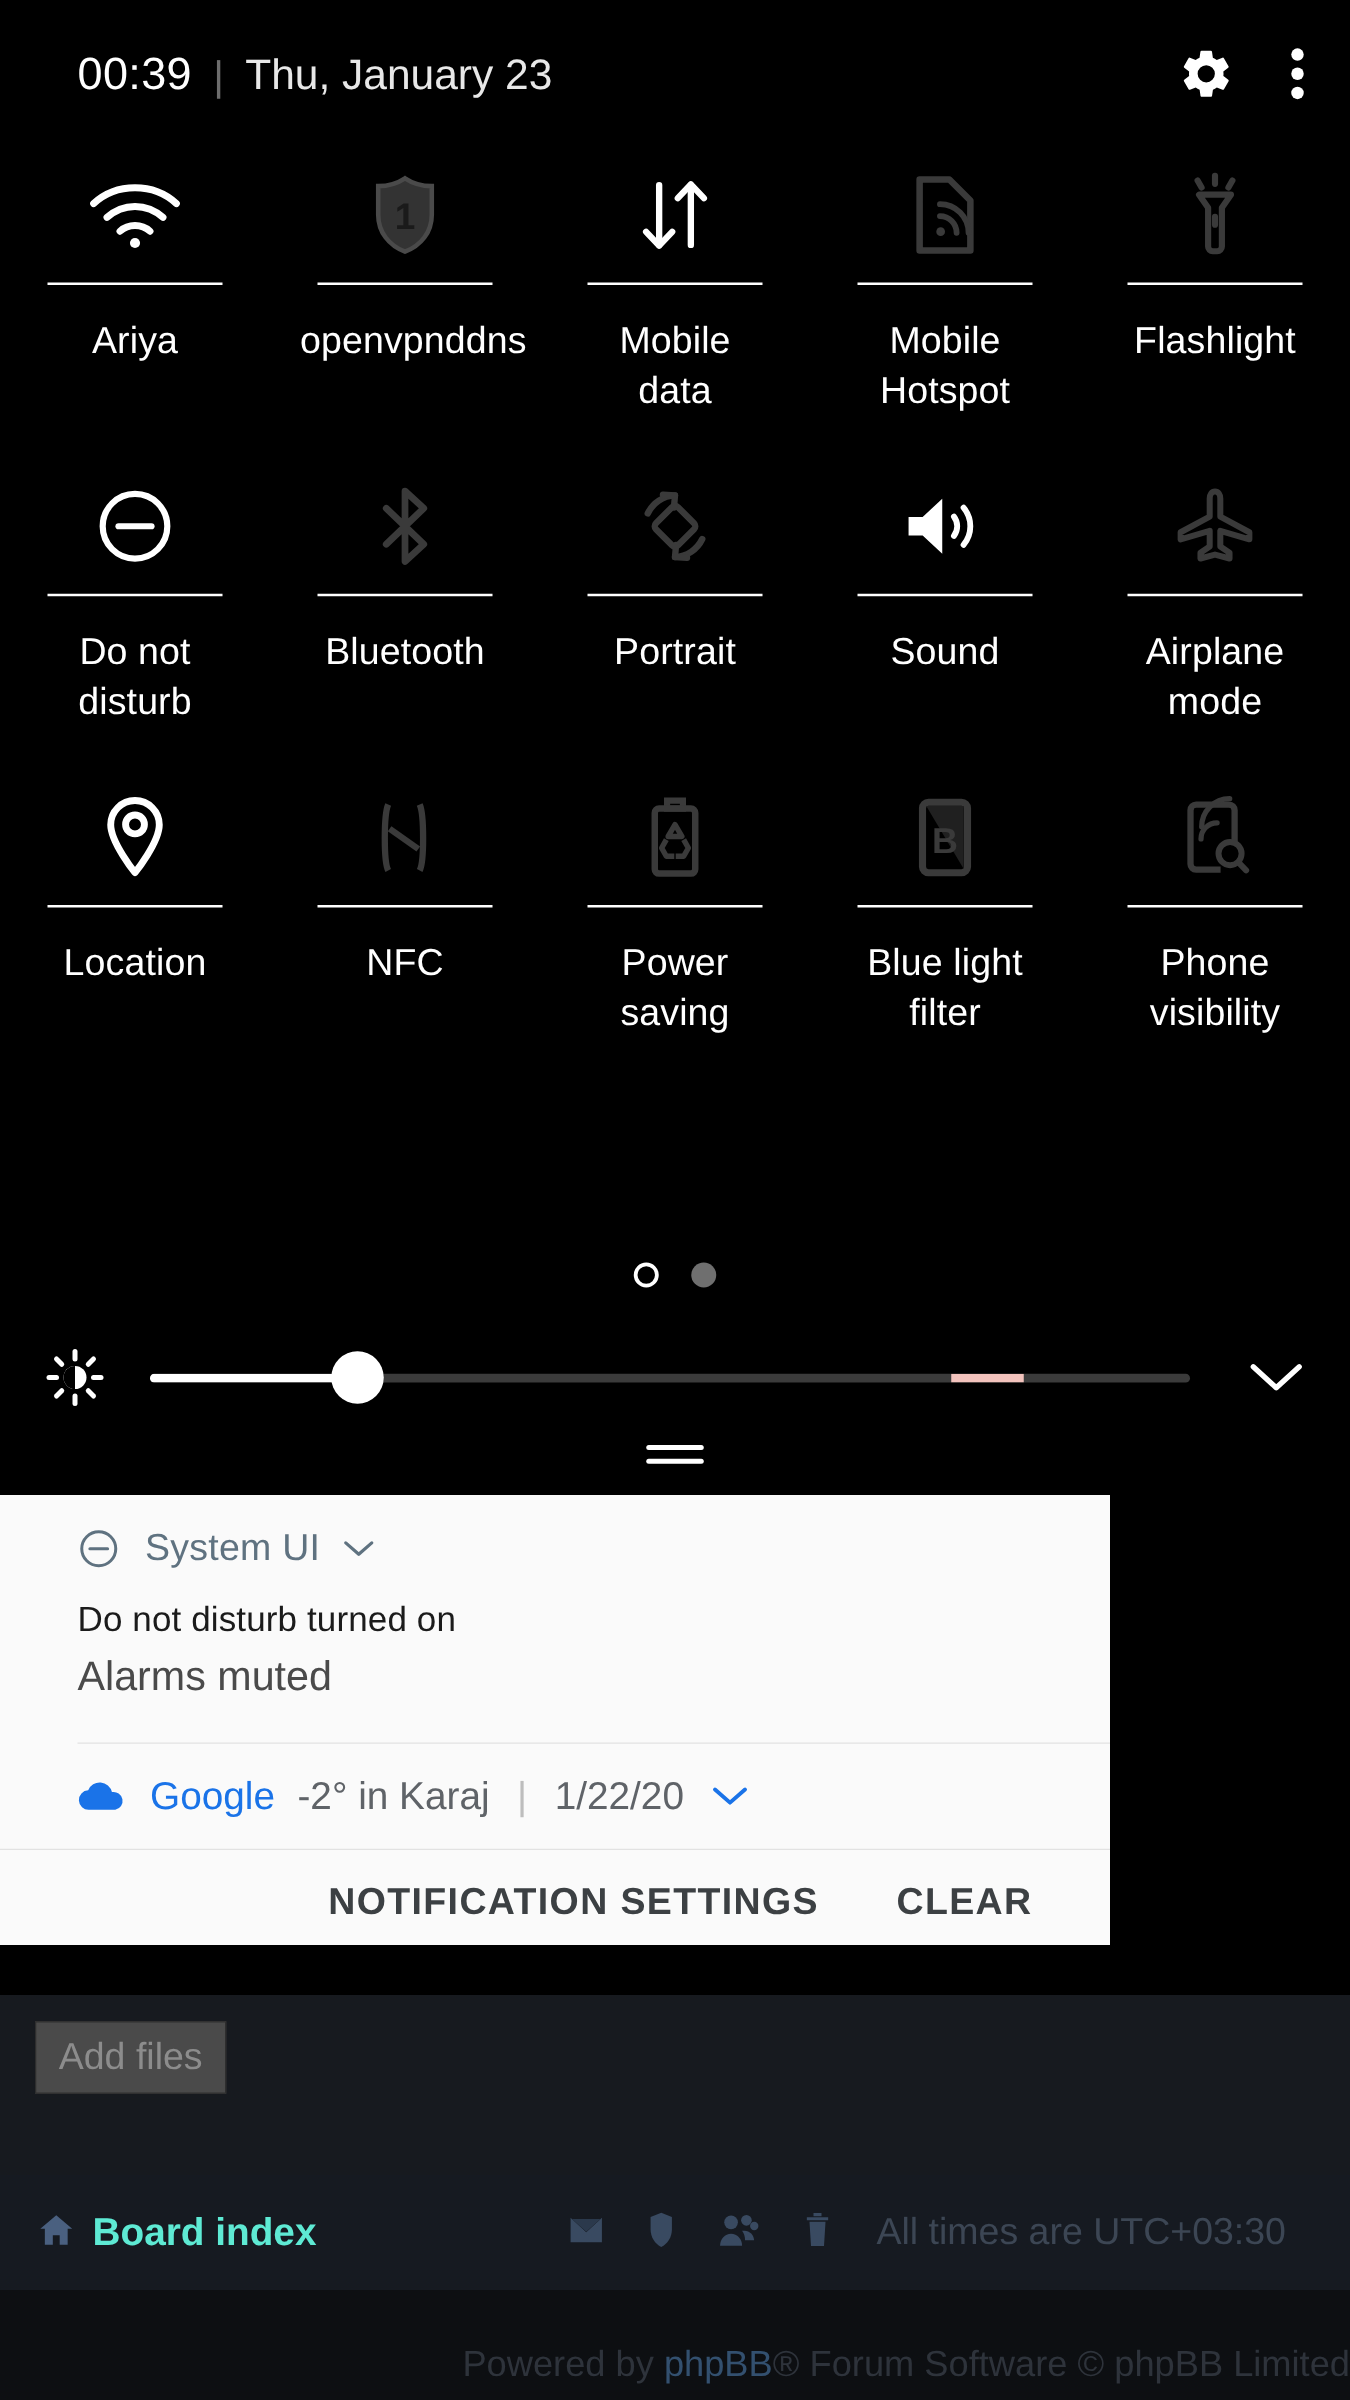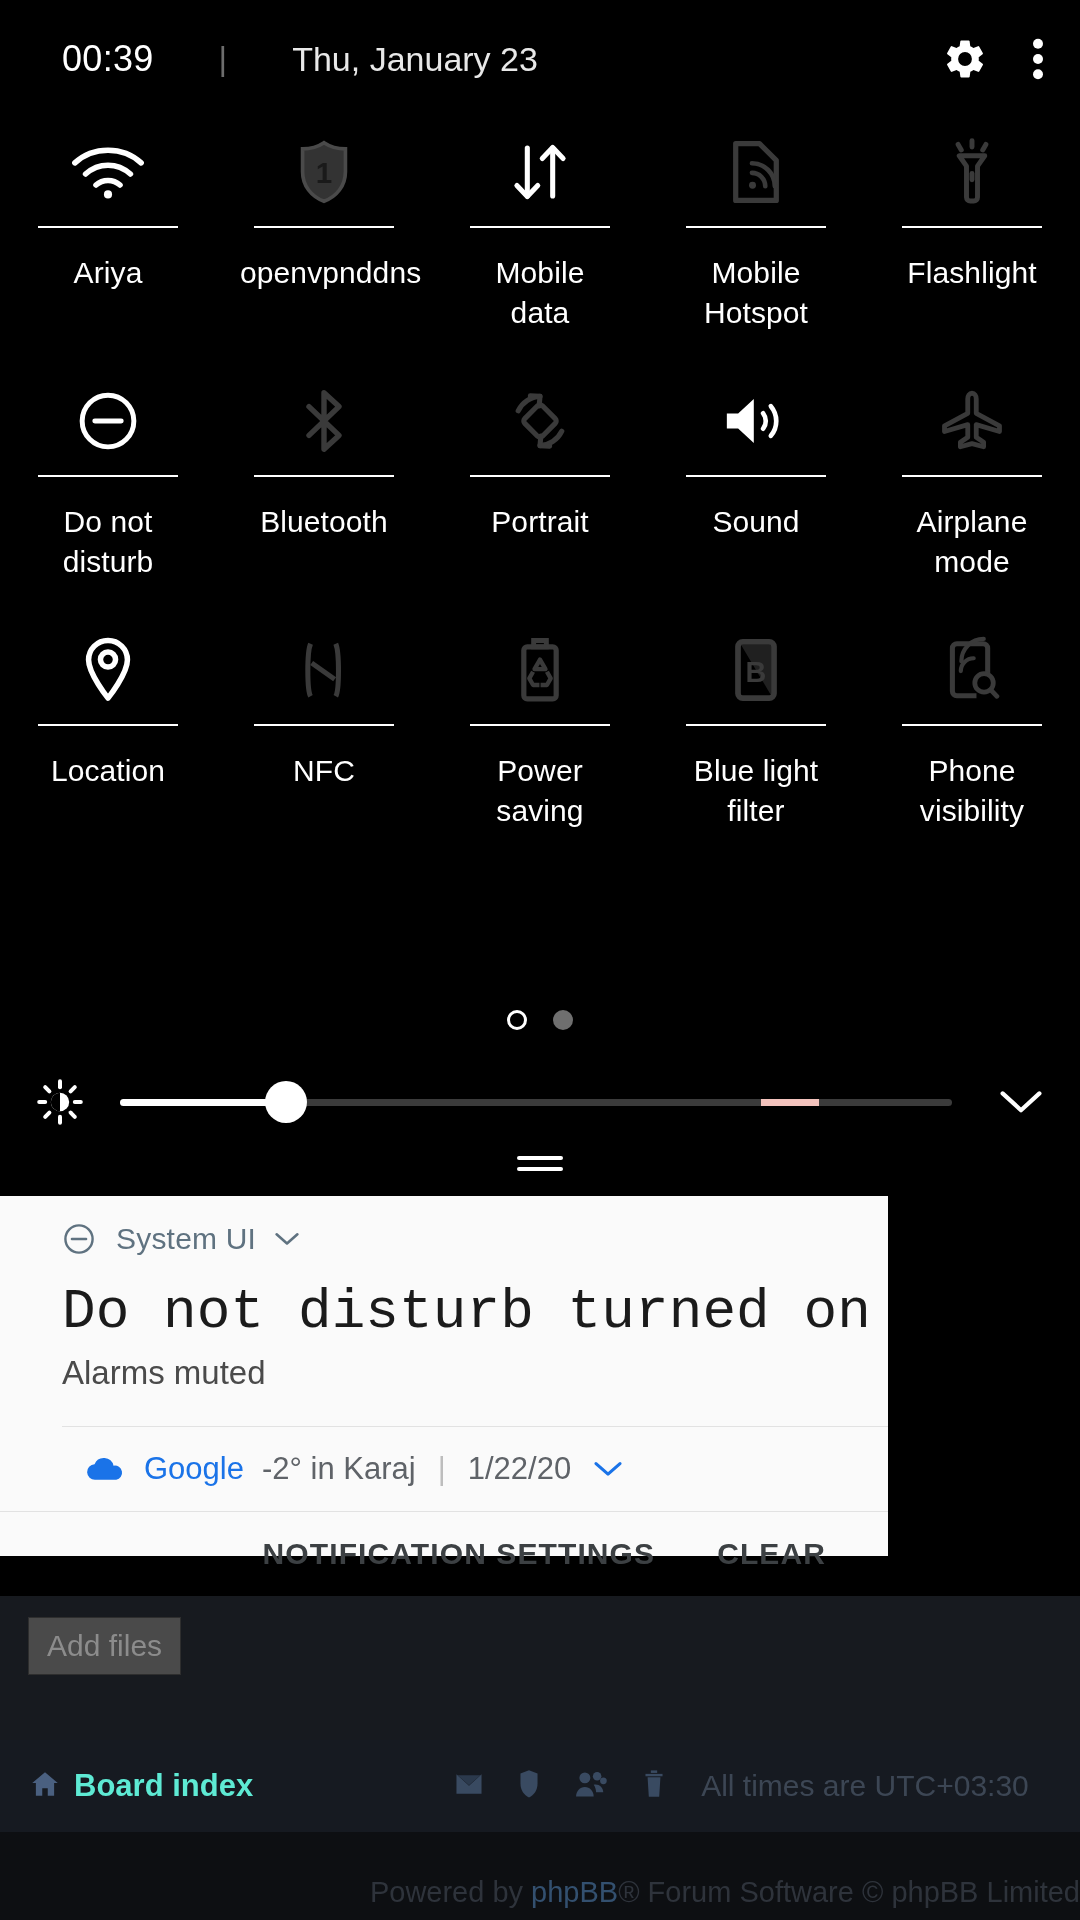--- a/index.html
+++ b/index.html
@@ -14,21 +14,21 @@
   #qs-panel {
     position:absolute; left:0; top:0; width:1080px; height:1196px;
     background:#000;
   }
 
   
   #qs-header {
     position:absolute; left:0; top:0; width:1080px; height:118px;
     display:flex; align-items:center;
   }
-  #clock-area { display:flex; align-items:center; margin-left:62px;gap:48px; }
+  #clock-area { display:flex; align-items:flex-end; margin-left:62px; }
   #clock-time { color:#ffffff; font-size:36px; letter-spacing:0.3px; }
   #clock-sep { color:#6d6d6d; font-size:33px; margin:0 17px; }
   #clock-date { color:#e8e8e8; font-size:34px; }
   #header-actions {
     position:absolute; right:36px; top:0; height:118px;
     display:flex; align-items:center; gap:44px;
   }
   .hdr-ico { display:flex; align-items:center; justify-content:center; }
 
   
@@ -111,29 +111,29 @@
   .notif-card { padding:0 0 0 62px; }
   #notif-app-row {
     display:flex; align-items:center; height:64px; padding-top:22px;
   }
   #notif-app-icon { margin-right:20px; display:flex; align-items:center; }
   #notif-app-name {
     color:#5f7280; font-size:30px; letter-spacing:0.2px;
   }
   #notif-app-chevron { margin-left:18px; display:flex; align-items:center; }
   #notif-title {
-    color:#1b1b1b; font-size:56px; margin-top:20px; letter-spacing:0.1px;font-family:Liberation Mono, monospace;
+    color:#1b1b1b; font-size:28px; margin-top:20px; letter-spacing:0.1px;
   }
   #notif-body {
     color:#4a4a4a; font-size:33px; margin-top:10px;
   }
   .shade-divider { height:1px; background:#e2e2e2; margin-top:34px; }
 
   #weather-row {
-    display:flex; align-items:center; height:84px; padding-left:86px;
+    display:flex; align-items:center; height:84px; padding-left:62px;
   }
   #weather-cloud { margin-right:20px; display:flex; align-items:center; }
   #weather-app { color:#1a73e8; font-size:31px; }
   #weather-temp { color:#5f6368; font-size:31px; margin-left:18px; }
   #weather-pipe { color:#bdbdbd; font-size:31px; margin:0 22px; }
   #weather-date { color:#5f6368; font-size:31px; }
   #weather-chevron { margin-left:22px; display:flex; align-items:center; }
 
   #shade-actions {
     display:flex; align-items:center; justify-content:flex-end;

